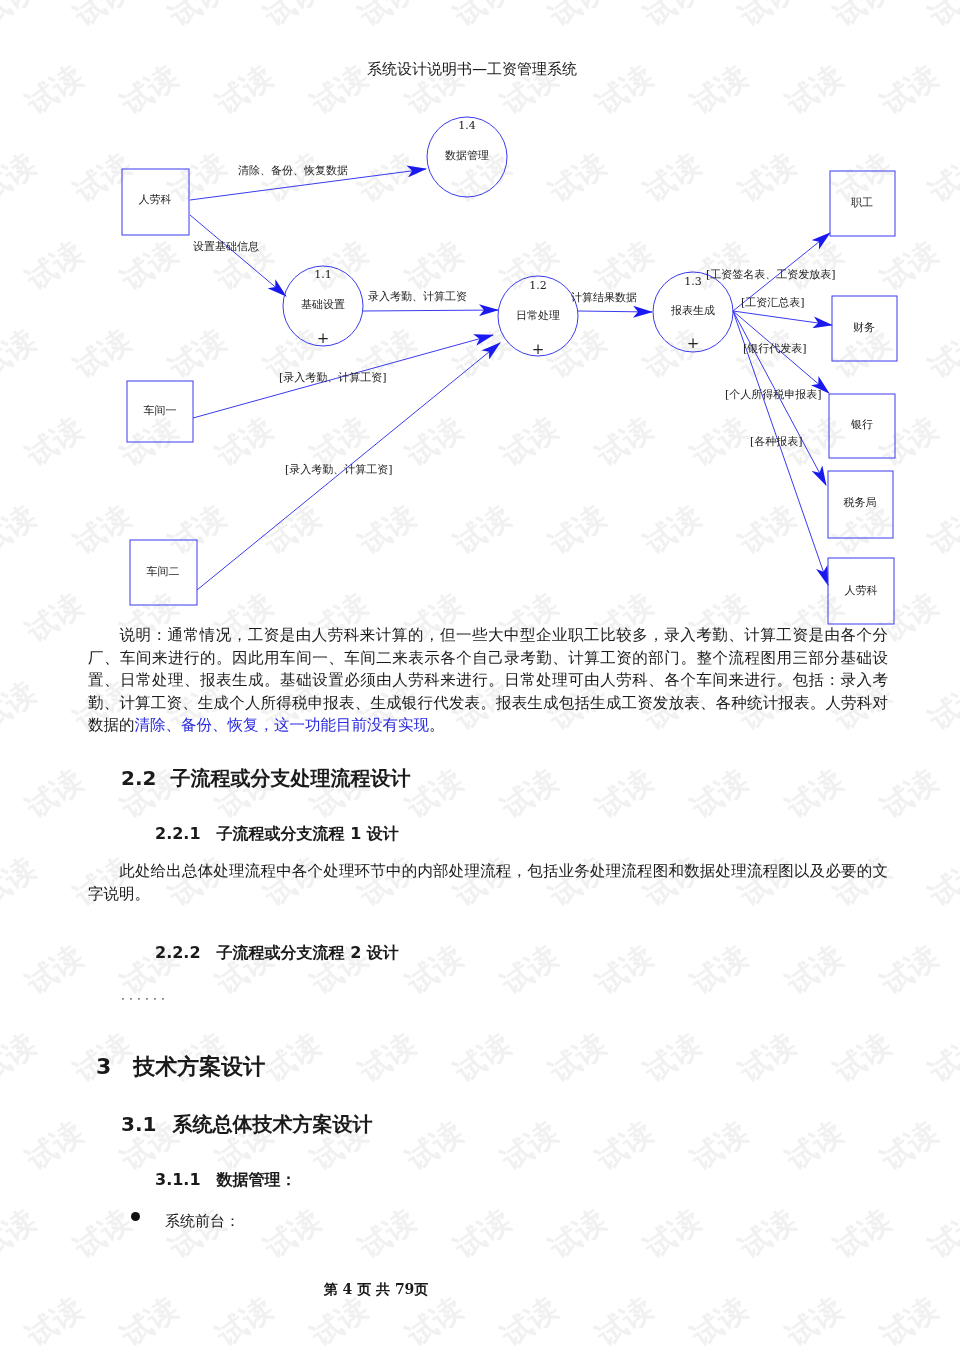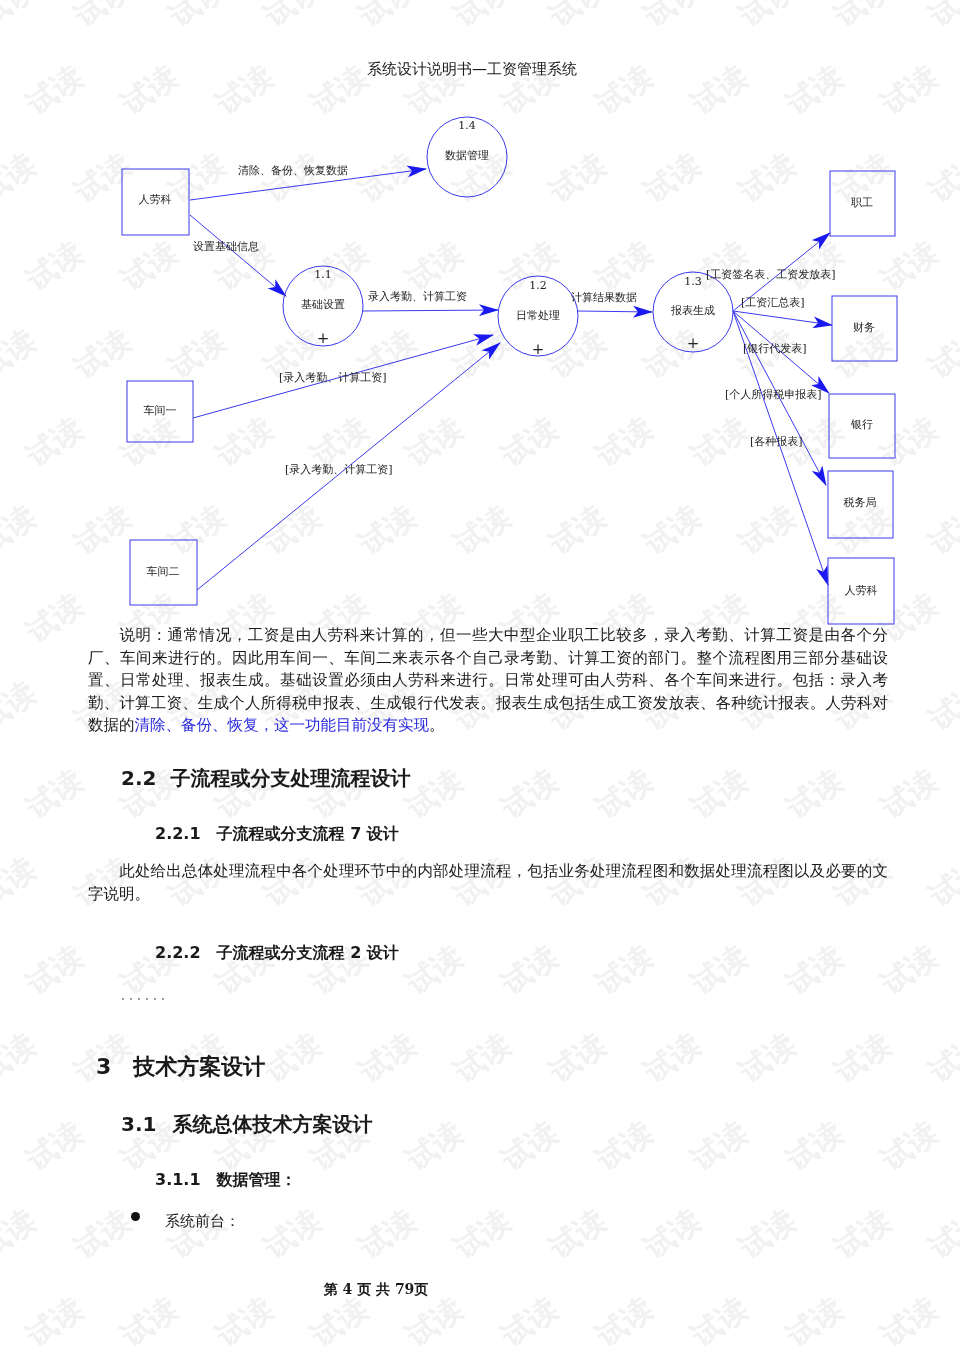--- a/index.html
+++ b/index.html
@@ -270,21 +270,21 @@
   </g>
 </svg>
 
 <div class="para" style="top:624px;"><span class="indent"></span><span>说明：通常情况，工资是由人劳科来计算的，但一些大中型企业职工比较多，录入考勤、计算工资是由各个分厂、车间来进行的。因此用车间一、车间二来表示各个自己录考勤、计算工资的部门。整个流程图用三部分基础设置、日常处理、报表生成。基础设置必须由人劳科来进行。日常处理可由人劳科、各个车间来进行。包括：录入考勤、计算工资、生成个人所得税申报表、生成银行代发表。报表生成包括生成工资发放表、各种统计报表。人劳科对数据的</span><span class="highlight">清除、备份、恢复，这一功能目前没有实现</span><span>。</span></div>
 
 <div class="h2" style="left:121px; top:759px; font-size:20px;">
   <span class="num">2.2</span><span style="display:inline-block;width:14px"></span><span>子流程或分支处理流程设计</span>
 </div>
 
 <div class="h2" style="left:155px; top:818px; font-size:16px;">
-  <span class="num">2.2.1</span><span style="display:inline-block;width:16px"></span><span>子流程或分支流程 7 设计</span>
+  <span class="num">2.2.1</span><span style="display:inline-block;width:16px"></span><span>子流程或分支流程 1 设计</span>
 </div>
 
 <div class="para" style="top:860px;"><span class="indent"></span><span>此处给出总体处理流程中各个处理环节中的内部处理流程，包括业务处理流程图和数据处理流程图以及必要的文字说明。</span></div>
 
 <div class="h2" style="left:155px; top:937px; font-size:16px;">
   <span class="num">2.2.2</span><span style="display:inline-block;width:16px"></span><span>子流程或分支流程 2 设计</span>
 </div>
 
 <div class="para" style="top:985px; left:121px; font-size:9px; letter-spacing:-1px;">。。。。。。</div>
 

